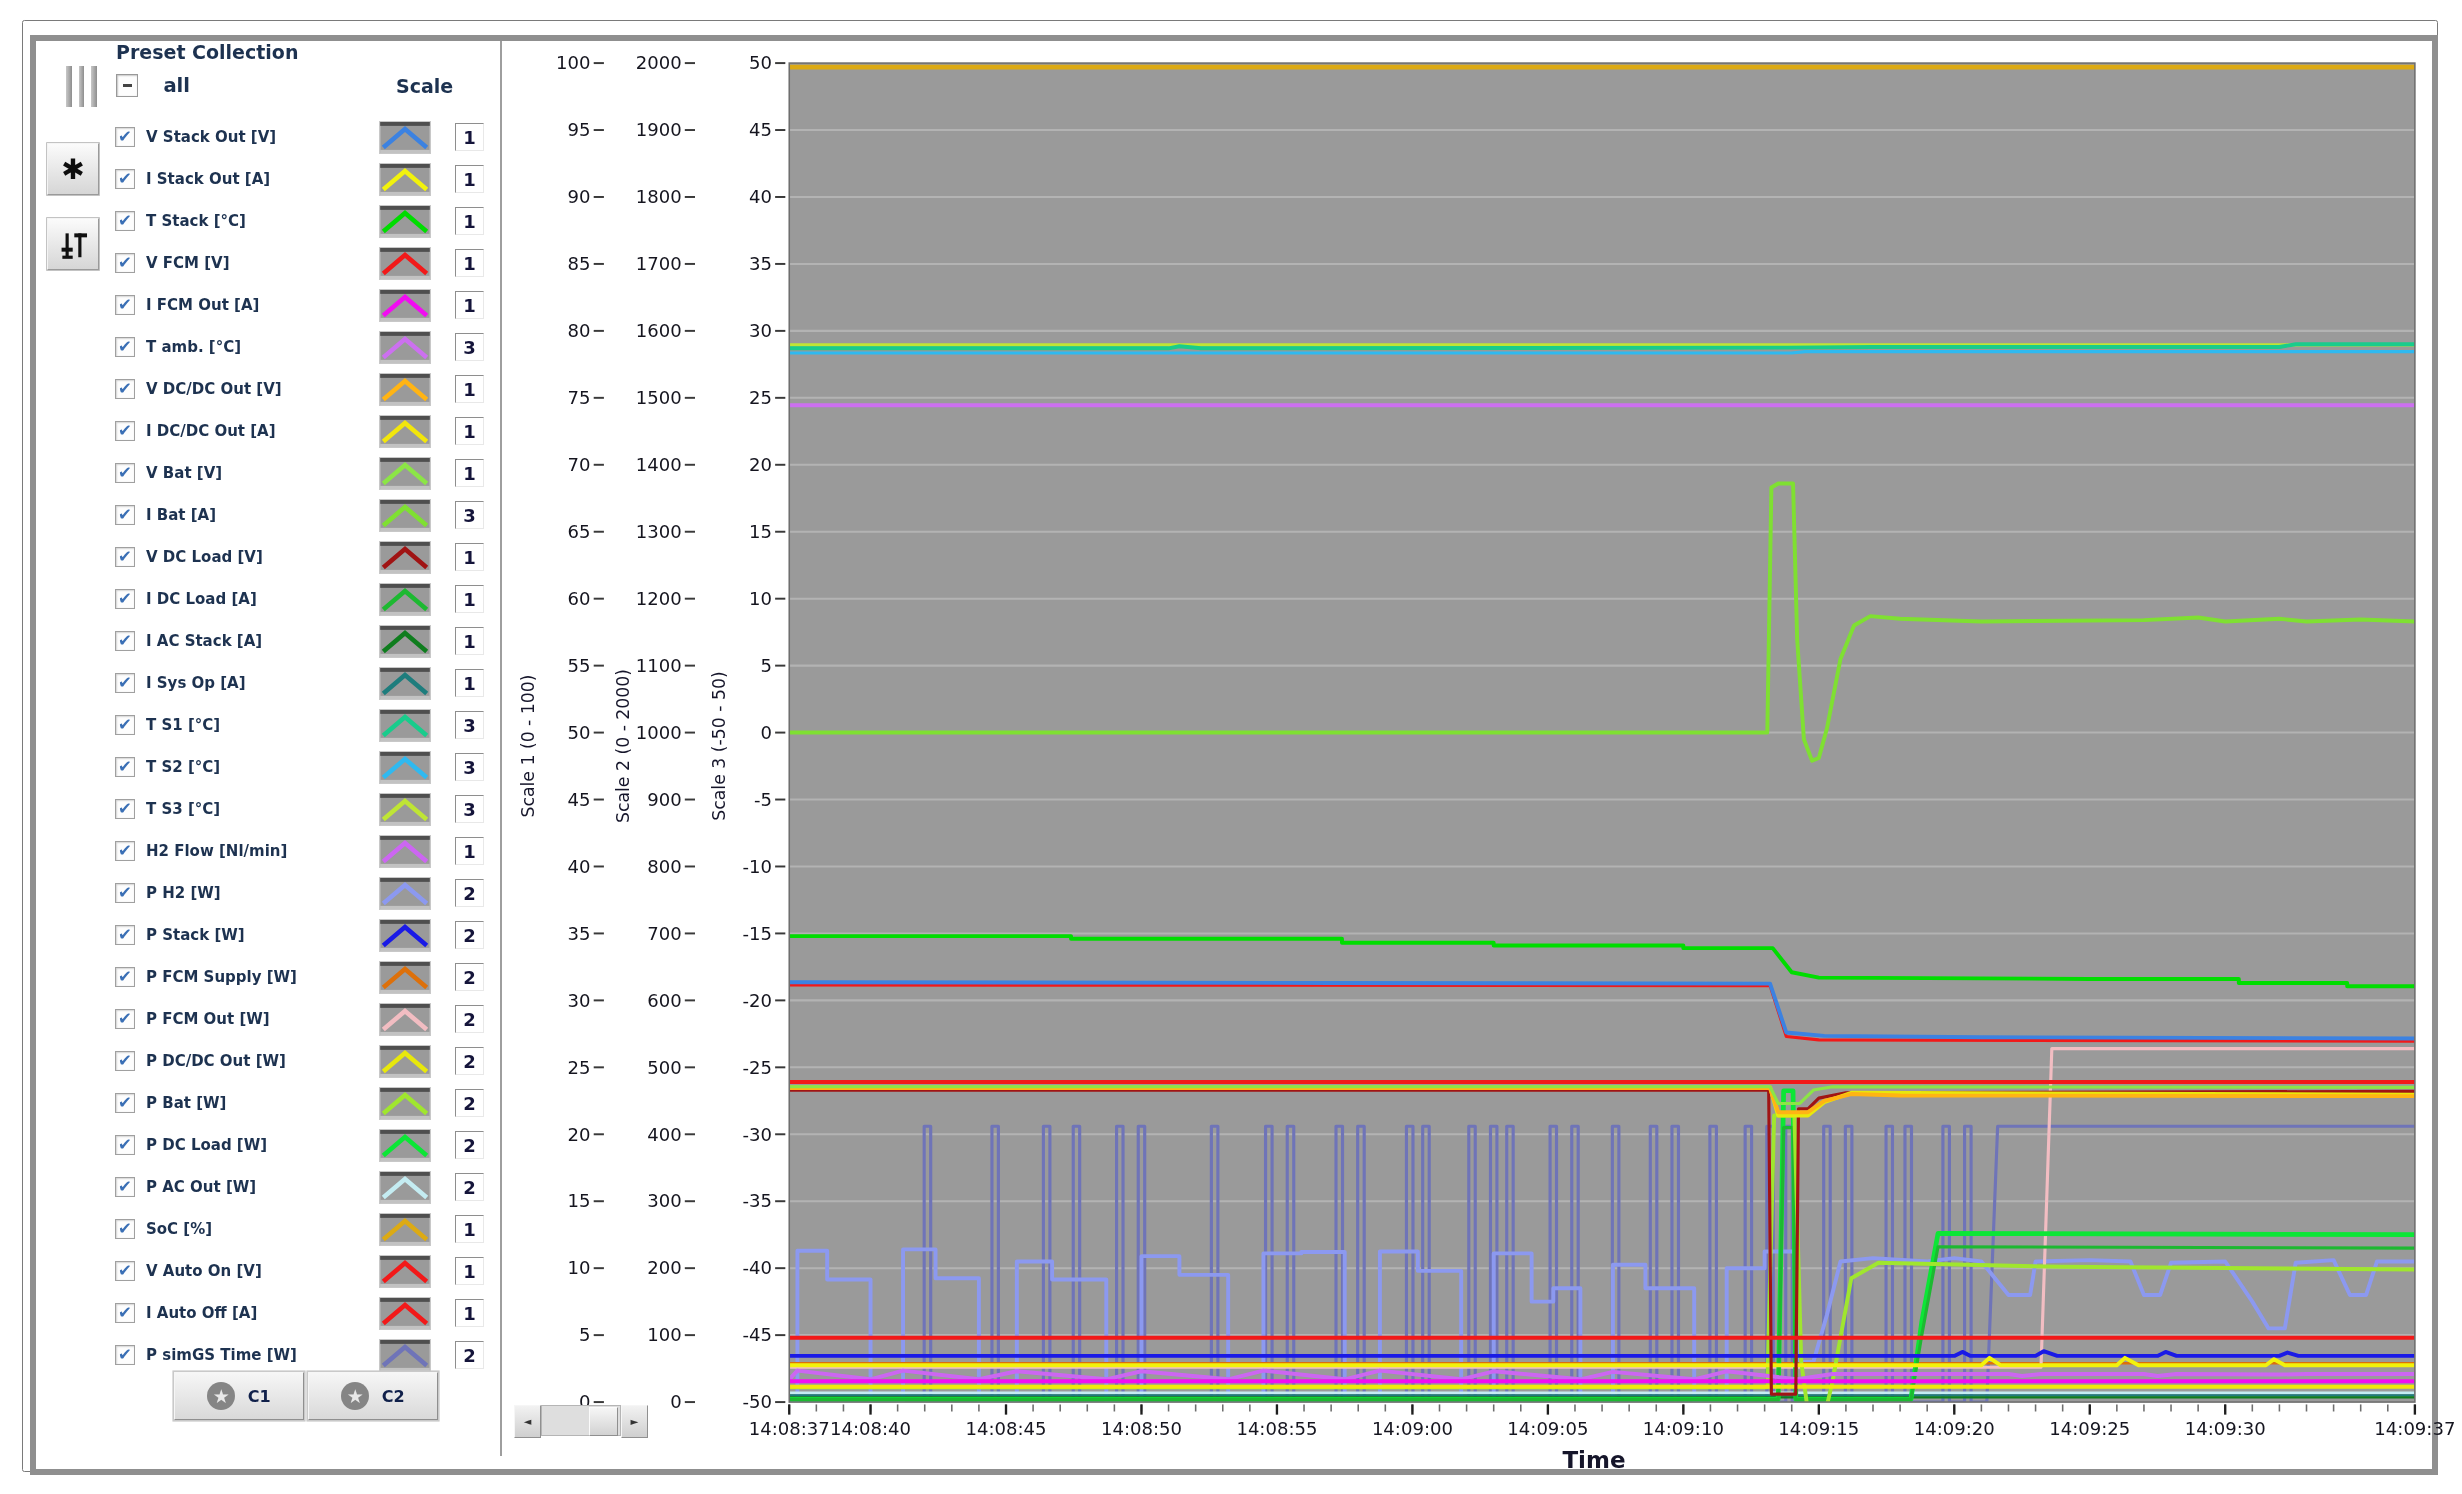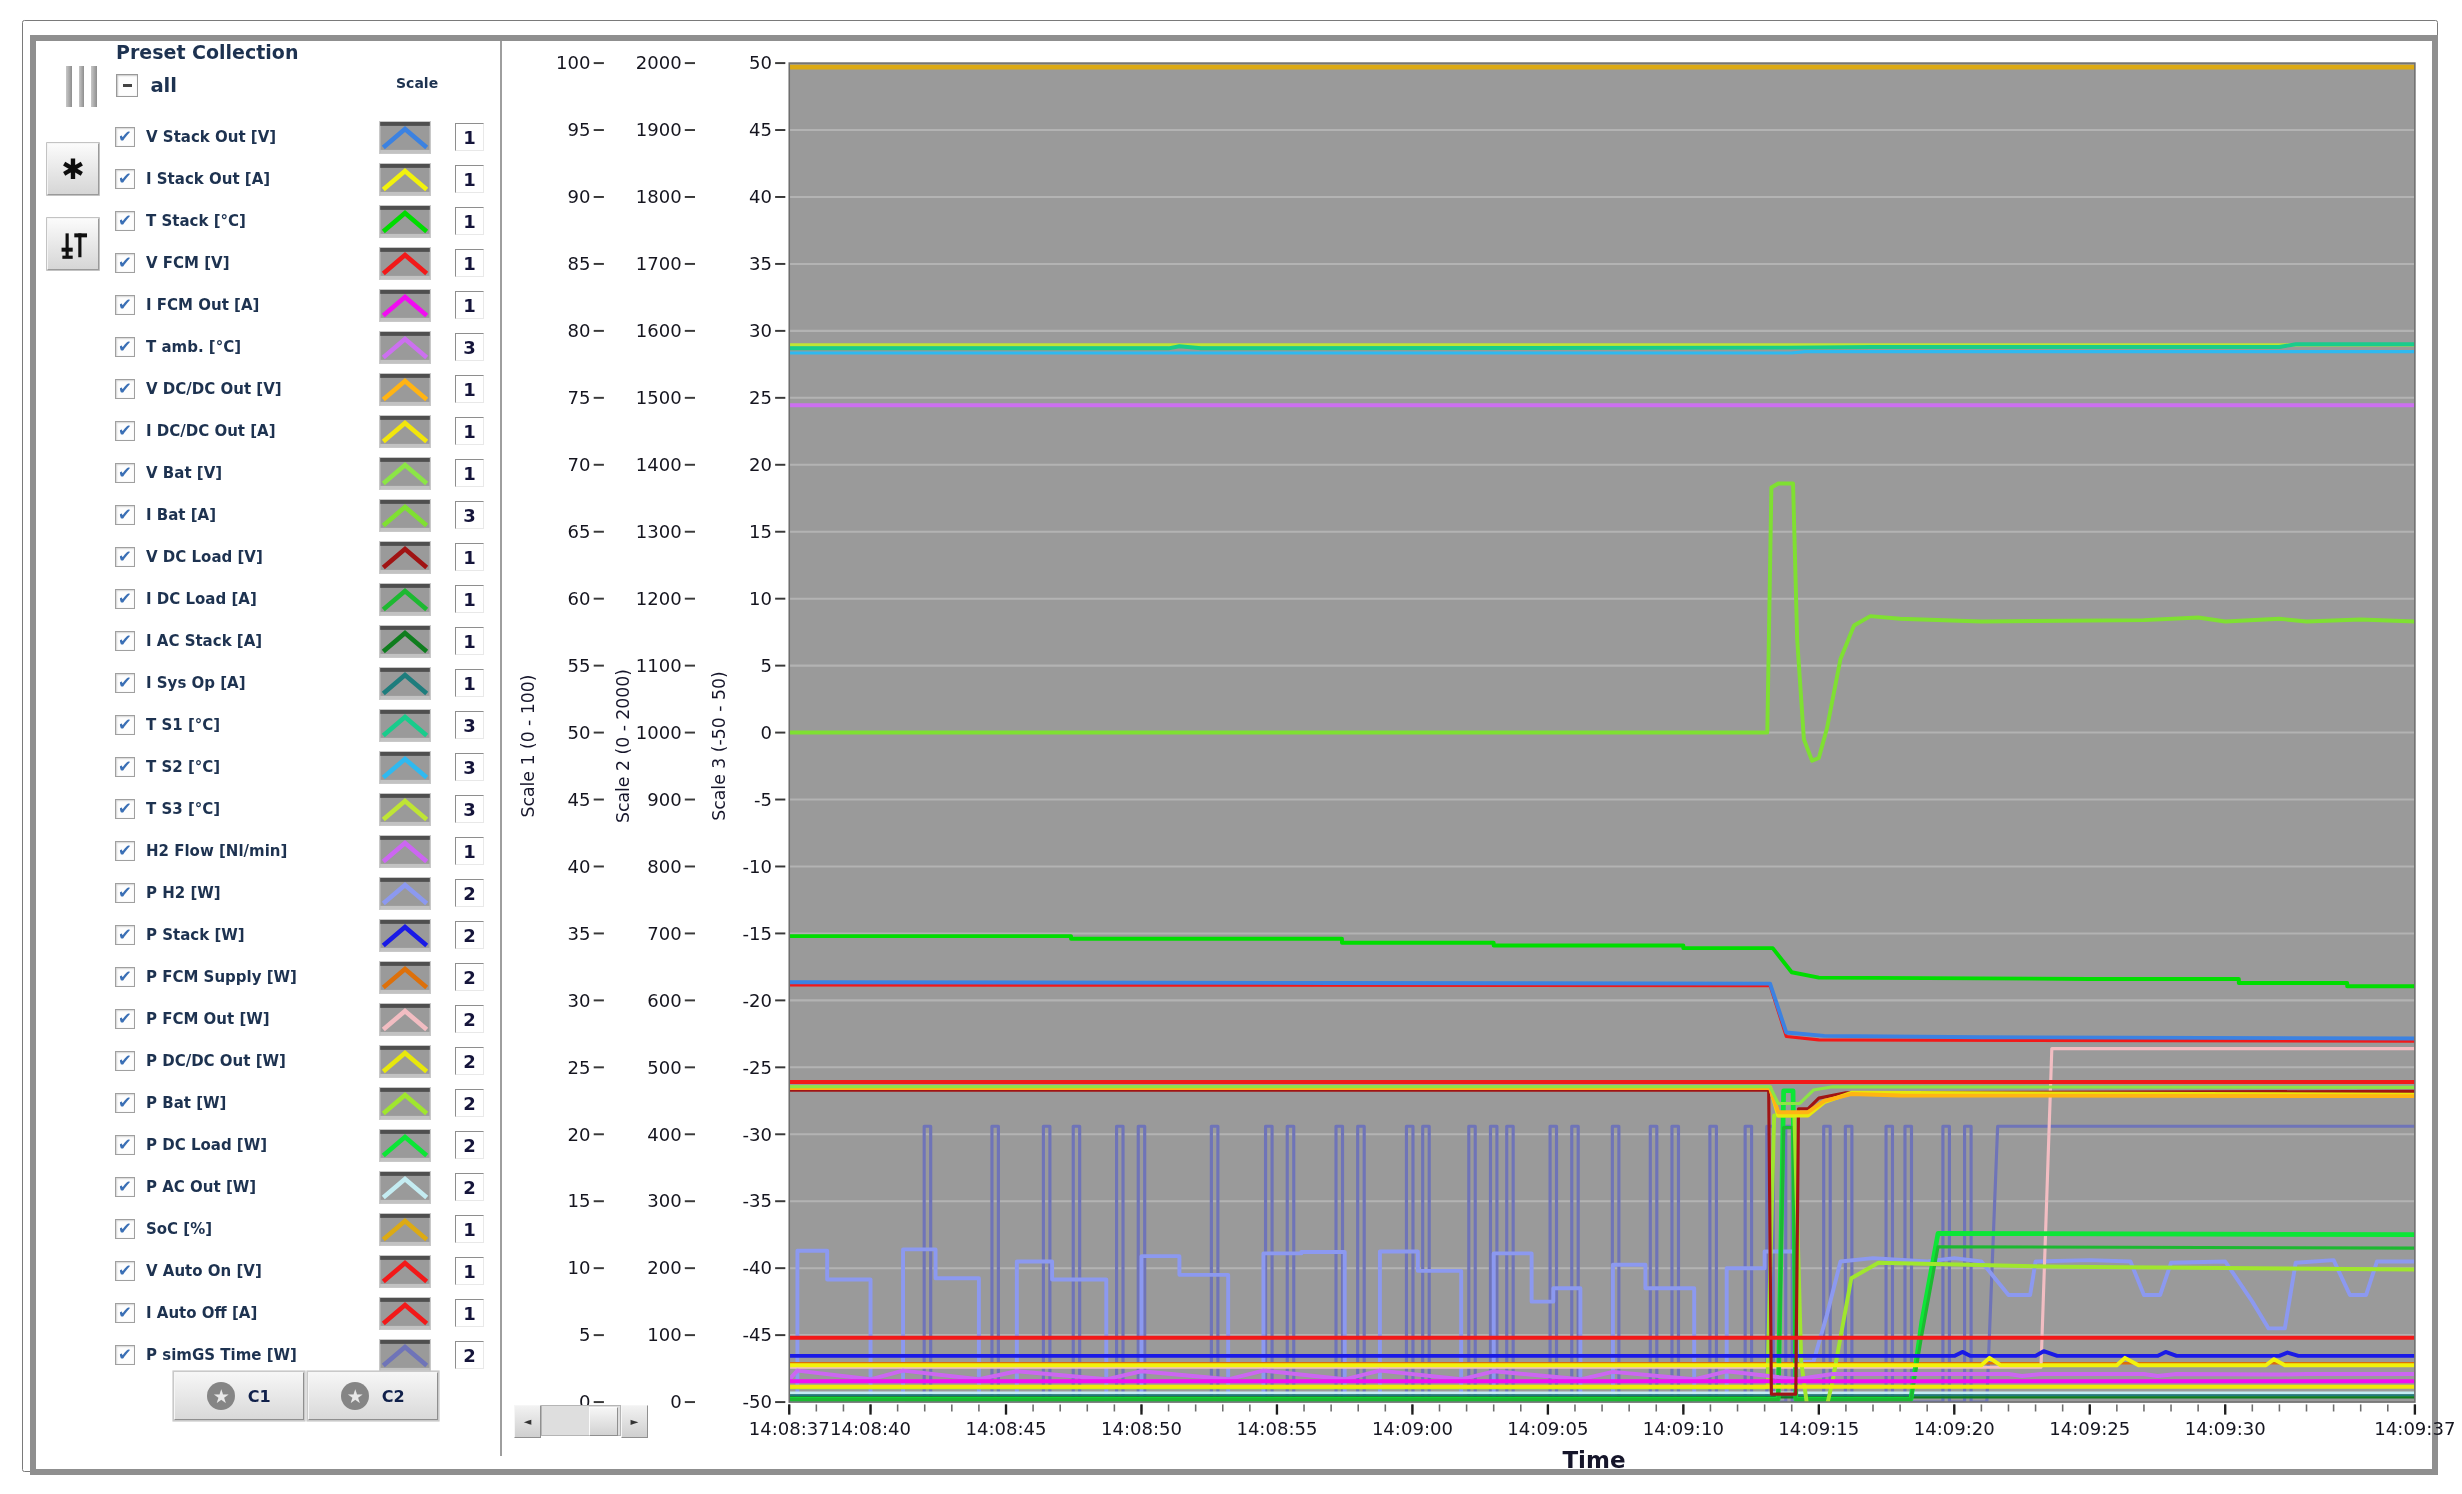--- a/index.html
+++ b/index.html
@@ -9,25 +9,25 @@
   #inner-frame{left:30px;top:35px;width:2396px;height:1428px;border:6.3px solid #8f8f8f;background:transparent;pointer-events:none;}
   #divider{left:500px;top:41px;width:1.6px;height:1415px;background:#9e9e9e;}
   
   #drag-handle{left:66px;top:66px;width:41px;height:41px;display:flex;gap:7px;}
   #drag-handle i{display:block;width:5.5px;height:41px;background:linear-gradient(90deg,#c8c8c8,#8e8e8e);}
   .toolbtn{width:50px;height:50px;left:47px;background:linear-gradient(#fbfbfb,#d6d6d6);border:1.6px solid;border-color:#f4f4f4 #9a9a9a #9a9a9a #f4f4f4;box-shadow:0 0 0 0.8px #b5b5b5;display:flex;align-items:center;justify-content:center;cursor:pointer;}
   #btn-pin{top:143px;font-size:28px;color:#0d0d0d;}
   #btn-sort{top:218px;}
   
   #preset-title{left:116px;top:41px;font-size:19px;font-weight:bold;color:#1d3250;}
-  #all-row{left:116px;top:74px;display:flex;align-items:center;gap:12px;}
+  #all-row{left:116px;top:74px;display:flex;align-items:center;gap:25px;}
   #all-box{width:20.4px;height:20.4px;background:#fdfdfd;border:1.6px solid #999;box-shadow:inset 0.8px 0.8px 1.6px #bbb;display:flex;align-items:center;justify-content:center;cursor:pointer;}
   #all-box i{width:9.4px;height:3.9px;background:#444;}
   #all-label{font-size:19.6px;font-weight:bold;color:#1d3250;}
-  #scale-header{left:396px;top:75px;font-size:14px;font-weight:bold;color:#1d3250;}
+  #scale-header{left:396px;top:75px;font-size:19px;font-weight:bold;color:#1d3250;}
   
   #legend-rows{left:115px;top:116px;width:369px;}
   .lrow{height:42px;display:flex;align-items:center;}
   .cb{width:18px;height:18px;background:#fdfdfd;border:1.6px solid #a0a0a0;box-shadow:inset 0.8px 0.8px 1.6px #ccc;display:flex;align-items:center;justify-content:center;font-size:16.5px;font-weight:900;color:#3a6fb5;cursor:pointer;flex:0 0 auto;line-height:1;}
   .lbl{font-size:15px;font-weight:bold;color:#1d3250;margin-left:11px;flex:1 1 auto;white-space:nowrap;}
   .glyph{flex:0 0 auto;width:50px;height:31px;margin-right:23.6px;border:0.8px solid #c8c8c8;}
   .sbox{flex:0 0 auto;width:27px;height:26px;background:#fff;border:1.6px solid;border-color:#8e8e8e #e8e8e8 #e8e8e8 #8e8e8e;display:flex;align-items:center;justify-content:center;font-size:18px;font-weight:bold;color:#14143a;cursor:text;}
   
   .pbtn{top:1372px;width:128px;height:46px;background:linear-gradient(#f6f6f6,#d9d9d9);border:1.6px solid;border-color:#f6f6f6 #8f8f8f #8f8f8f #f6f6f6;box-shadow:0 0 0 1.6px #c9c9c9;display:flex;align-items:center;justify-content:center;gap:12.6px;cursor:pointer;}
   .pbtn .star{width:28px;height:28px;border-radius:50%;background:#858585;color:#e8e8e8;font-size:19px;display:flex;align-items:center;justify-content:center;line-height:1;}

